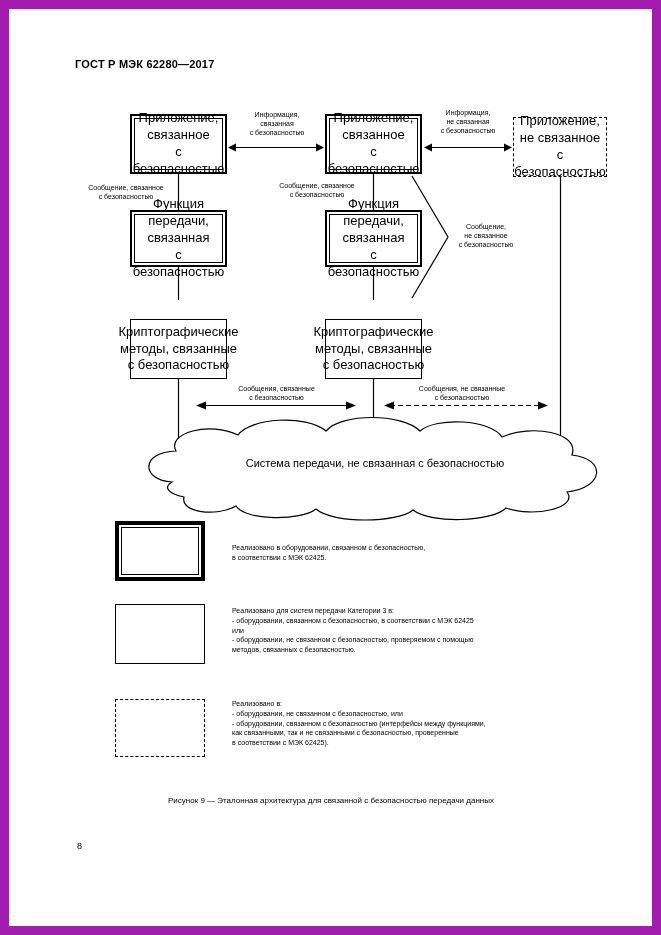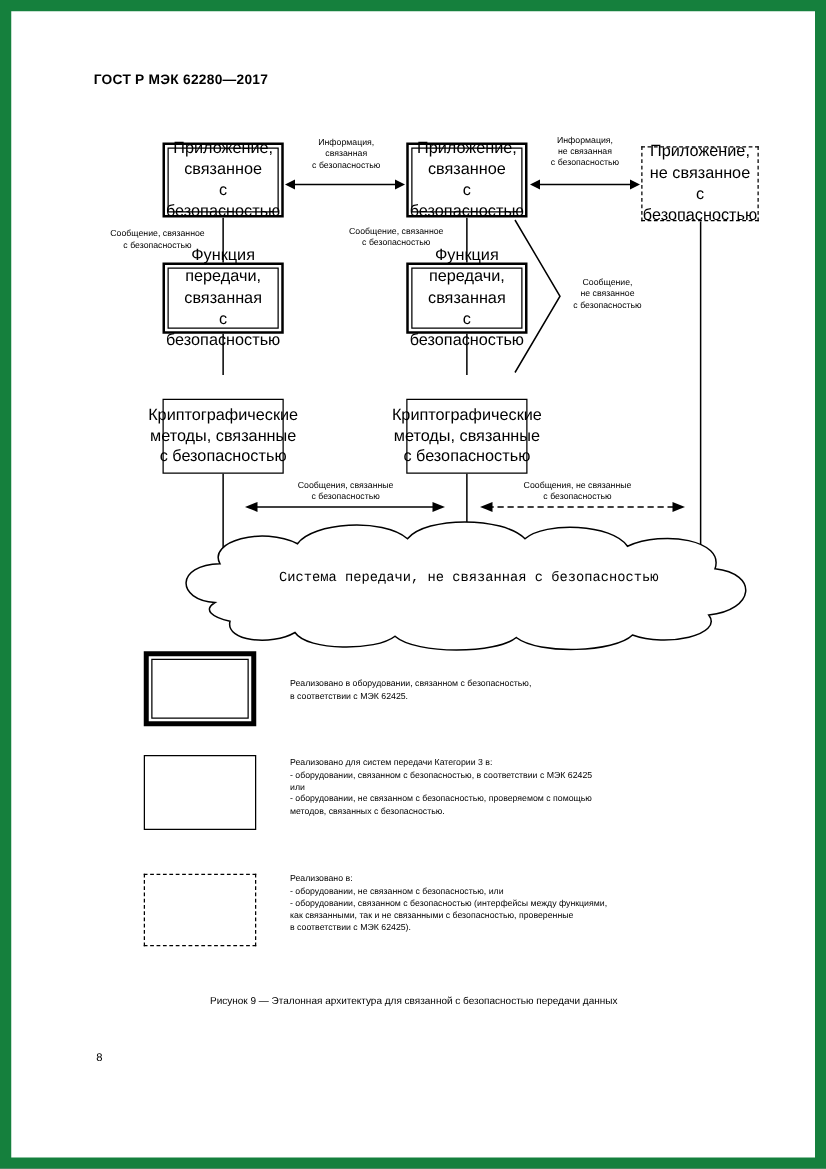--- a/index.html
+++ b/index.html
@@ -1,35 +1,35 @@
 <!DOCTYPE html>
 <html><head>
 <meta charset="utf-8">
 <style>
   * { margin:0; padding:0; box-sizing:border-box; }
   html,body { background:#8f8f8f; font-family:"Liberation Sans", sans-serif; color:#000; }
-  .stage { position:relative; width:661px; height:935px; background:#15803d; overflow:hidden; }
+  .stage { position:relative; width:661px; height:935px; background:#a21caf; overflow:hidden; }
   .paper { position:absolute; left:9px; top:9px; width:643px; height:917px; background:#ffffff; }
   svg.overlay { position:absolute; left:0; top:0; pointer-events:none; }
   svg.overlay line, svg.overlay polyline, svg.overlay path { stroke:#000; stroke-width:1.2; }
   svg.overlay polygon { fill:#000; stroke:none; }
 
   .hdr { position:absolute; left:75px; top:58px; font-size:11px; font-weight:bold; letter-spacing:.2px; }
   .pagenum { position:absolute; left:77px; top:841px; font-size:9px; }
   .caption { position:absolute; left:75px; top:796px; width:512px; text-align:center; font-size:8px; }
 
   .dbox, .sbox, .dashbox { position:absolute; background:#fff; }
   .dbox { border:2px solid #000; padding:2px; }
   .dbox-inner { width:100%; height:100%; border:1px solid #000; display:flex; align-items:center; justify-content:center; }
   .sbox { border:1px solid #000; display:flex; align-items:center; justify-content:center;margin-top:20px; }
   .dashbox { border:1px dashed #000; display:flex; align-items:center; justify-content:center; }
   .boxtxt { font-size:13px; line-height:1.3; text-align:center; white-space:pre-line; }
 
   .lbl { position:absolute; font-size:7px; line-height:1.3; text-align:center; white-space:pre-line; }
-  .cloudtxt { position:absolute; left:188px; top:457px; width:374px; text-align:center; font-size:11px;font-family:Liberation Mono, monospace; }
+  .cloudtxt { position:absolute; left:188px; top:457px; width:374px; text-align:center; font-size:11px; }
 
   .legend1 { position:absolute; background:#fff; border:4px solid #000; padding:2px; }
   .legend1-inner { width:100%; height:100%; border:1px solid #000; }
   .legend2 { position:absolute; background:#fff; border:1px solid #000; }
   .legend3 { position:absolute; background:#fff; border:1px dashed #000; }
   .ltxt { position:absolute; font-size:7px; line-height:1.4; text-align:left; white-space:pre-line; width:330px; }
 </style>
 </head>
 <body>
 

